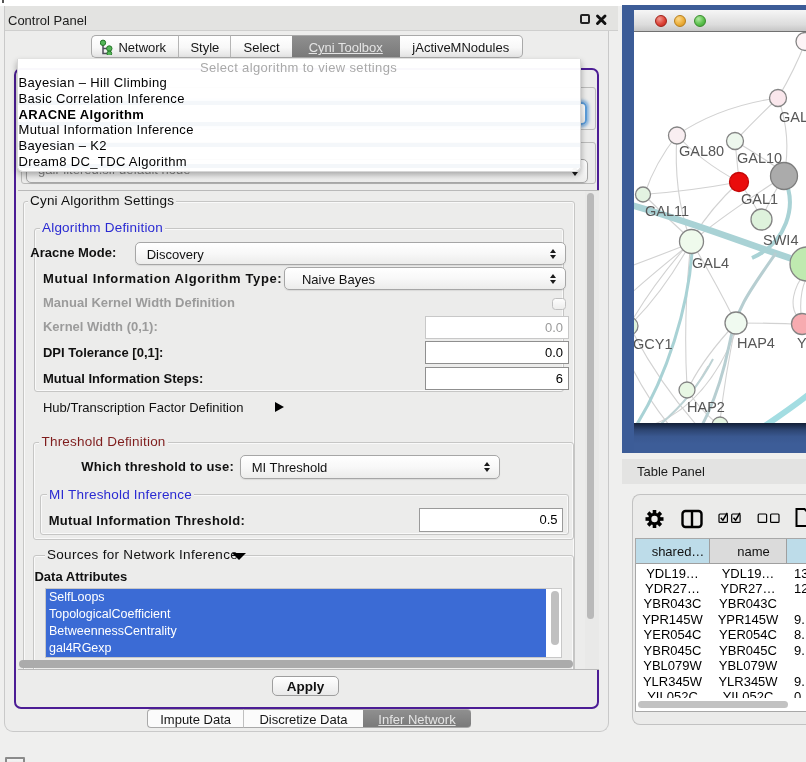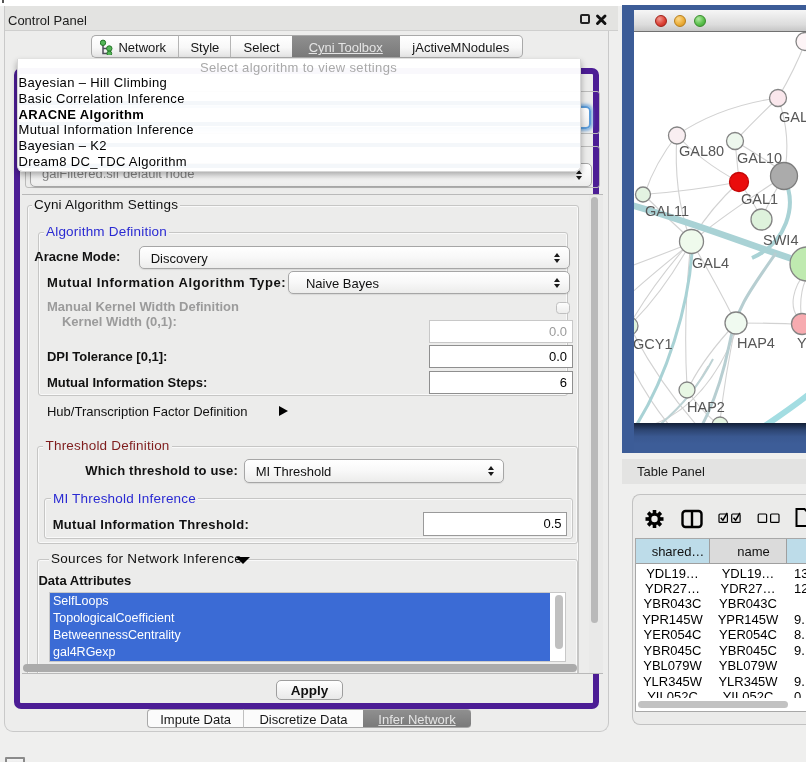--- a/index.html
+++ b/index.html
@@ -18,21 +18,21 @@
 #floatico { left:575px; top:8px; width:10px; height:10px; border:2px solid #222;
   border-radius:2px; }
 
 .tabseg { position:absolute; top:29px; height:23px; font-size:13px; color:#161616;
   text-align:center; line-height:23px;
   background:linear-gradient(#ffffff, #f8f8f8 55%, #e3e3e3);
   border-top:1px solid #a9a9a9; border-bottom:1px solid #a9a9a9; }
 .tabsel { background:linear-gradient(#8f8f8f, #7a7a7a); color:#e4e4e4;text-decoration:underline; }
 
 #innerpanel { left:9px; top:62px; width:584.5px; height:640.5px;
-  border:6px solid #4c1d95; border-radius:7px; background:#ececeb; }
+  border:2px solid #4c1d95; border-radius:7px; background:#ececeb; }
 
 .grp { position:absolute; border:1px solid #c6c6c5; border-radius:3px;
   box-shadow:inset 0 0 0 1px rgba(255,255,255,0.7); }
 .grplab { position:absolute; top:-8.5px; font-size:13.5px; letter-spacing:0.2px; background:#ececeb;
   padding:0 2px; white-space:nowrap; }
 .blab { font-weight:bold; font-size:13px; color:#111; position:absolute; white-space:nowrap; }
 .glab { font-weight:bold; font-size:13px; color:#9b9b9b; position:absolute; white-space:nowrap; }
 
 .combo { position:absolute; border:1px solid #a6a6a6; border-radius:5px;
   background:linear-gradient(#ffffff,#f8f8f8 50%,#ececeb);
@@ -127,21 +127,21 @@
           <span class="ct">Discovery</span>
             <span class="arrows"></span>
         </div>
         <span class="blab" style="left:24.7px; top:79.7px; letter-spacing:0.6px;">Mutual Information Algorithm Type:</span>
         <div class="combo" style="left:265.7px; top:76px; width:282px; height:23px;">
           <span class="ct" style="left:17px;">Naive Bayes</span>
             <span class="arrows"></span>
         </div>
         <span class="glab" style="left:24.7px; top:104px;">Manual Kernel Width Definition</span>
         <div class="abs" style="left:533.7px; top:106.5px; width:14px; height:12.5px; border:1px solid #c0c0c0; border-radius:3.5px; background:linear-gradient(#fdfdfd,#ededec);"></div>
-        <span class="glab" style="left:24.7px; top:119px;margin-left:15px;">Kernel Width (0,1):</span>
+        <span class="glab" style="left:24.7px; top:128px;">Kernel Width (0,1):</span>
         <div class="tfield" style="left:406.7px; top:125px; width:144px; height:23px; border:1px solid #c8c8c8; color:#9b9b9b; line-height:21px;">0.0</div>
         <span class="blab" style="left:24.7px; top:153.8px;">DPI Tolerance [0,1]:</span>
         <div class="tfield" style="left:406.7px; top:150px; width:144px; height:23px; border:1px solid #8f8f8f; color:#000; line-height:21px;">0.0</div>
         <span class="blab" style="left:24.7px; top:179.8px;">Mutual Information Steps:</span>
         <div class="tfield" style="left:406.7px; top:176px; width:144px; height:23px; border:1px solid #8f8f8f; color:#000; line-height:21px;">6</div>
         <span class="abs" style="left:24.7px; top:209px; font-size:13px; color:#111;">Hub/Transcription Factor Definition</span>
         <div class="abs" style="left:256.7px; top:211px; width:0; height:0; border-top:5.5px solid transparent; border-bottom:5.5px solid transparent; border-left:9px solid #000;"></div>
 
         <div class="grp" style="left:15.2px; top:250.5px; width:541px; height:98.5px;">
           <span class="grplab" style="left:5px; color:#7f1d1d;">Threshold Definition</span>

